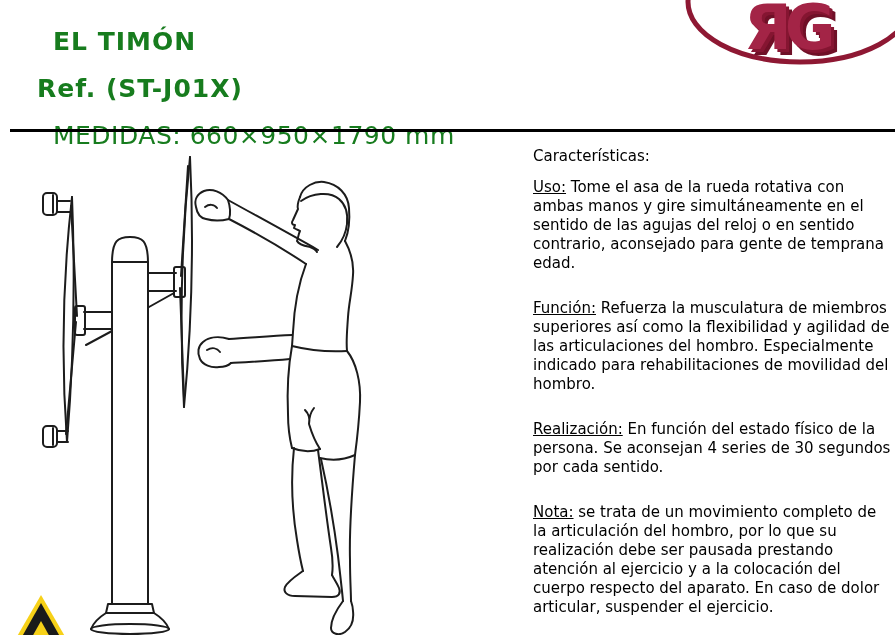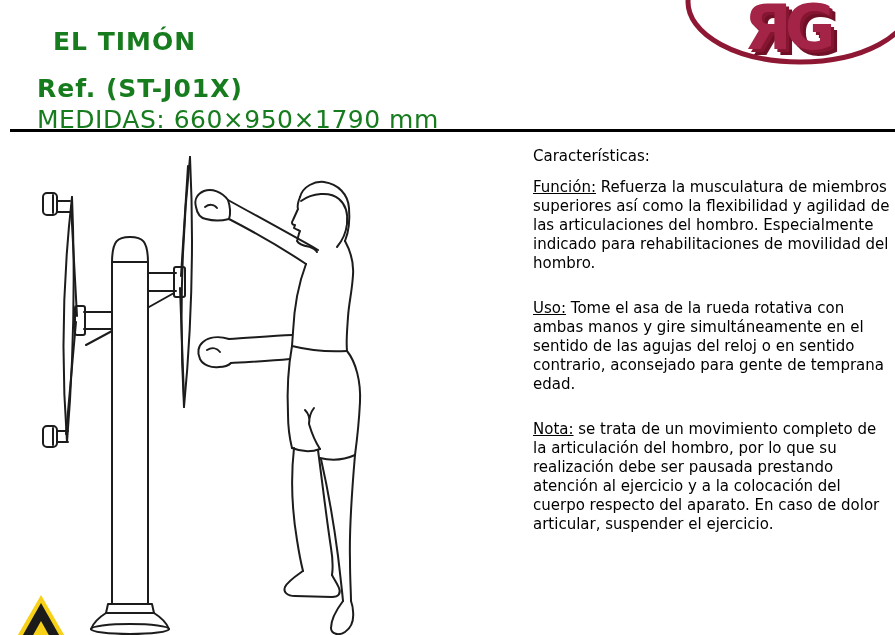--- a/index.html
+++ b/index.html
@@ -5,21 +5,21 @@
   html,body{margin:0;padding:0;}
   body{
     width:895px;height:635px;position:relative;overflow:hidden;
     background:#ffffff;color:#000;
     font-family:"DejaVu Sans","Liberation Sans",sans-serif;
   }
   
   .titles{position:absolute;left:37px;top:10px;}
   .title-main{font-size:25px;font-weight:bold;color:#177c1e;line-height:31px;letter-spacing:1px;margin:16px;}
   .title-ref{font-size:25px;font-weight:bold;color:#177c1e;line-height:31px;letter-spacing:1px;margin:0;}
-  .title-dim{font-size:25px;font-weight:normal;color:#177c1e;line-height:31px;letter-spacing:0.5px;margin:0;}
+  .title-dim{font-size:25px;font-weight:normal;color:#177c1e;line-height:31px;letter-spacing:0.5px;margin:16px;}
   .logo{position:absolute;right:0;top:0;width:230px;height:70px;}
   .rule{position:absolute;left:10px;right:0;top:129px;height:3px;background:#000;}
   
   .figure{position:absolute;left:0;top:143px;width:520px;height:492px;}
   
   .details{position:absolute;left:533px;top:147px;width:360px;font-size:15px;line-height:19px;}
   .details h3{font-size:15px;font-weight:normal;margin:0 0 12px 0;}
   .spec{margin:0 0 26px 0;}
   .spec .label{text-decoration:underline;}
 </style>
@@ -116,20 +116,21 @@
   <g>
     <polygon points="41,595 8,652 74,652" fill="#f7d118"></polygon>
     <polygon points="41,603 15,649 67,649" fill="#1a1a1a"></polygon>
     <polygon points="41,621 27,646 55,646" fill="#f7d118"></polygon>
   </g>
 </svg>
 
 <section class="details">
   <h3>Características:</h3>
   <div>
+  <p class="spec"><span class="label">Uso:</span><span> Tome el asa de la rueda rotativa con ambas manos y gire simultáneamente en el sentido de las agujas del reloj o en sentido contrario, aconsejado para gente de temprana edad.</span></p>
+
   <p class="spec"><span class="label">Función:</span><span> Refuerza la musculatura de miembros superiores así como la flexibilidad y agilidad de las articulaciones del hombro. Especialmente indicado para rehabilitaciones de movilidad del hombro.</span></p>
 
-  <p class="spec"><span class="label">Uso:</span><span> Tome el asa de la rueda rotativa con ambas manos y gire simultáneamente en el sentido de las agujas del reloj o en sentido contrario, aconsejado para gente de temprana edad.</span></p>
-
+  <p class="spec"><span class="label">Realización:</span><span> En función del estado físico de la persona. Se aconsejan 4 series de 30 segundos por cada sentido.</span></p>
 
   <p class="spec"><span class="label">Nota:</span><span> se trata de un movimiento completo de la articulación del hombro, por lo que su realización debe ser pausada prestando atención al ejercicio y a la colocación del cuerpo respecto del aparato. En caso de dolor articular, suspender el ejercicio.</span></p>
 </div>
 </section>
 
 </body></html>

